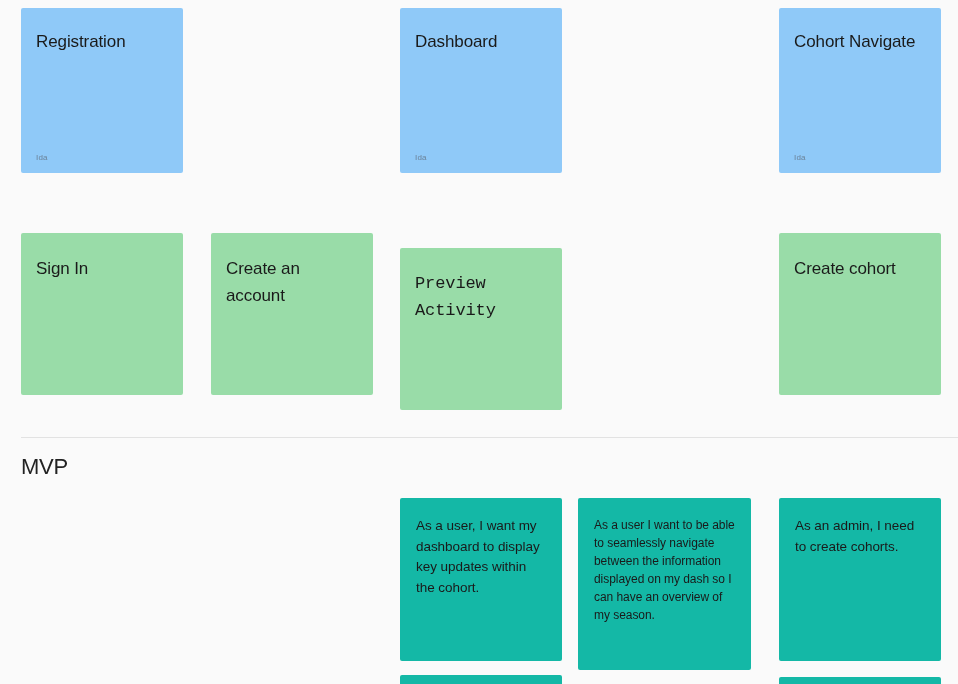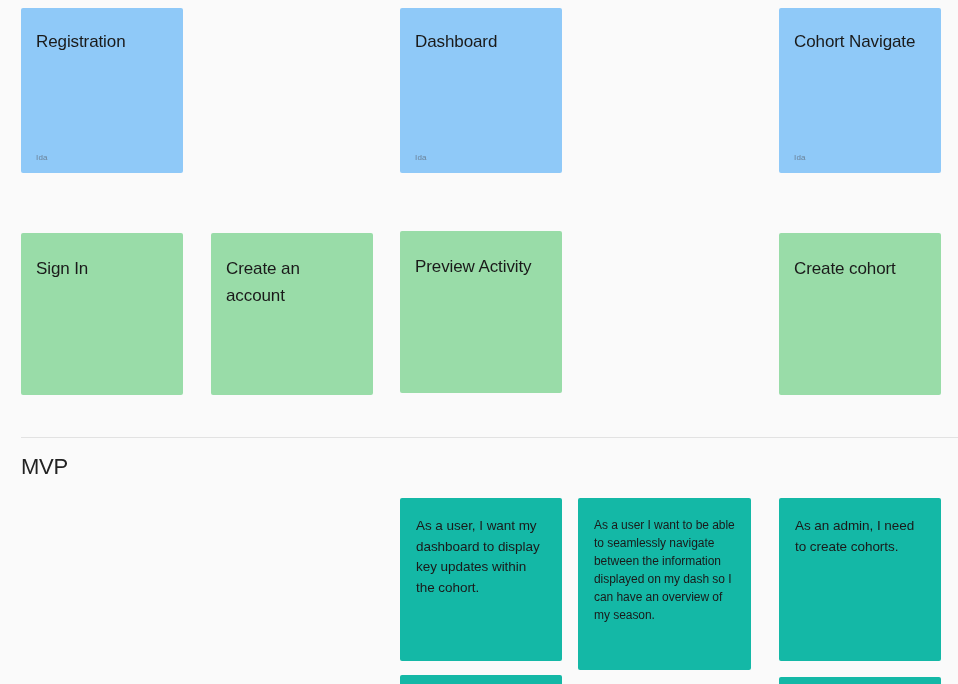--- a/index.html
+++ b/index.html
@@ -130,21 +130,21 @@
 
   <div class="card card-activity" style="left:21px; top:233px;">
     <span class="card-title">Sign In</span>
   </div>
 
   <div class="card card-activity" style="left:211px; top:233px;">
     <span class="card-title">Create an
 account</span>
   </div>
 
-  <div class="card card-activity" style="left:400px; top:231px;">
+  <div class="card card-activity" style="left:400px; top:248px;font-family:Liberation Mono, monospace;">
     <span class="card-title">Preview Activity</span>
   </div>
 
 
   <div class="card card-activity" style="left:779px; top:233px;">
     <span class="card-title">Create cohort</span>
   </div>
 
   <div class="divider"></div>
   <div class="section-heading">MVP</div>

